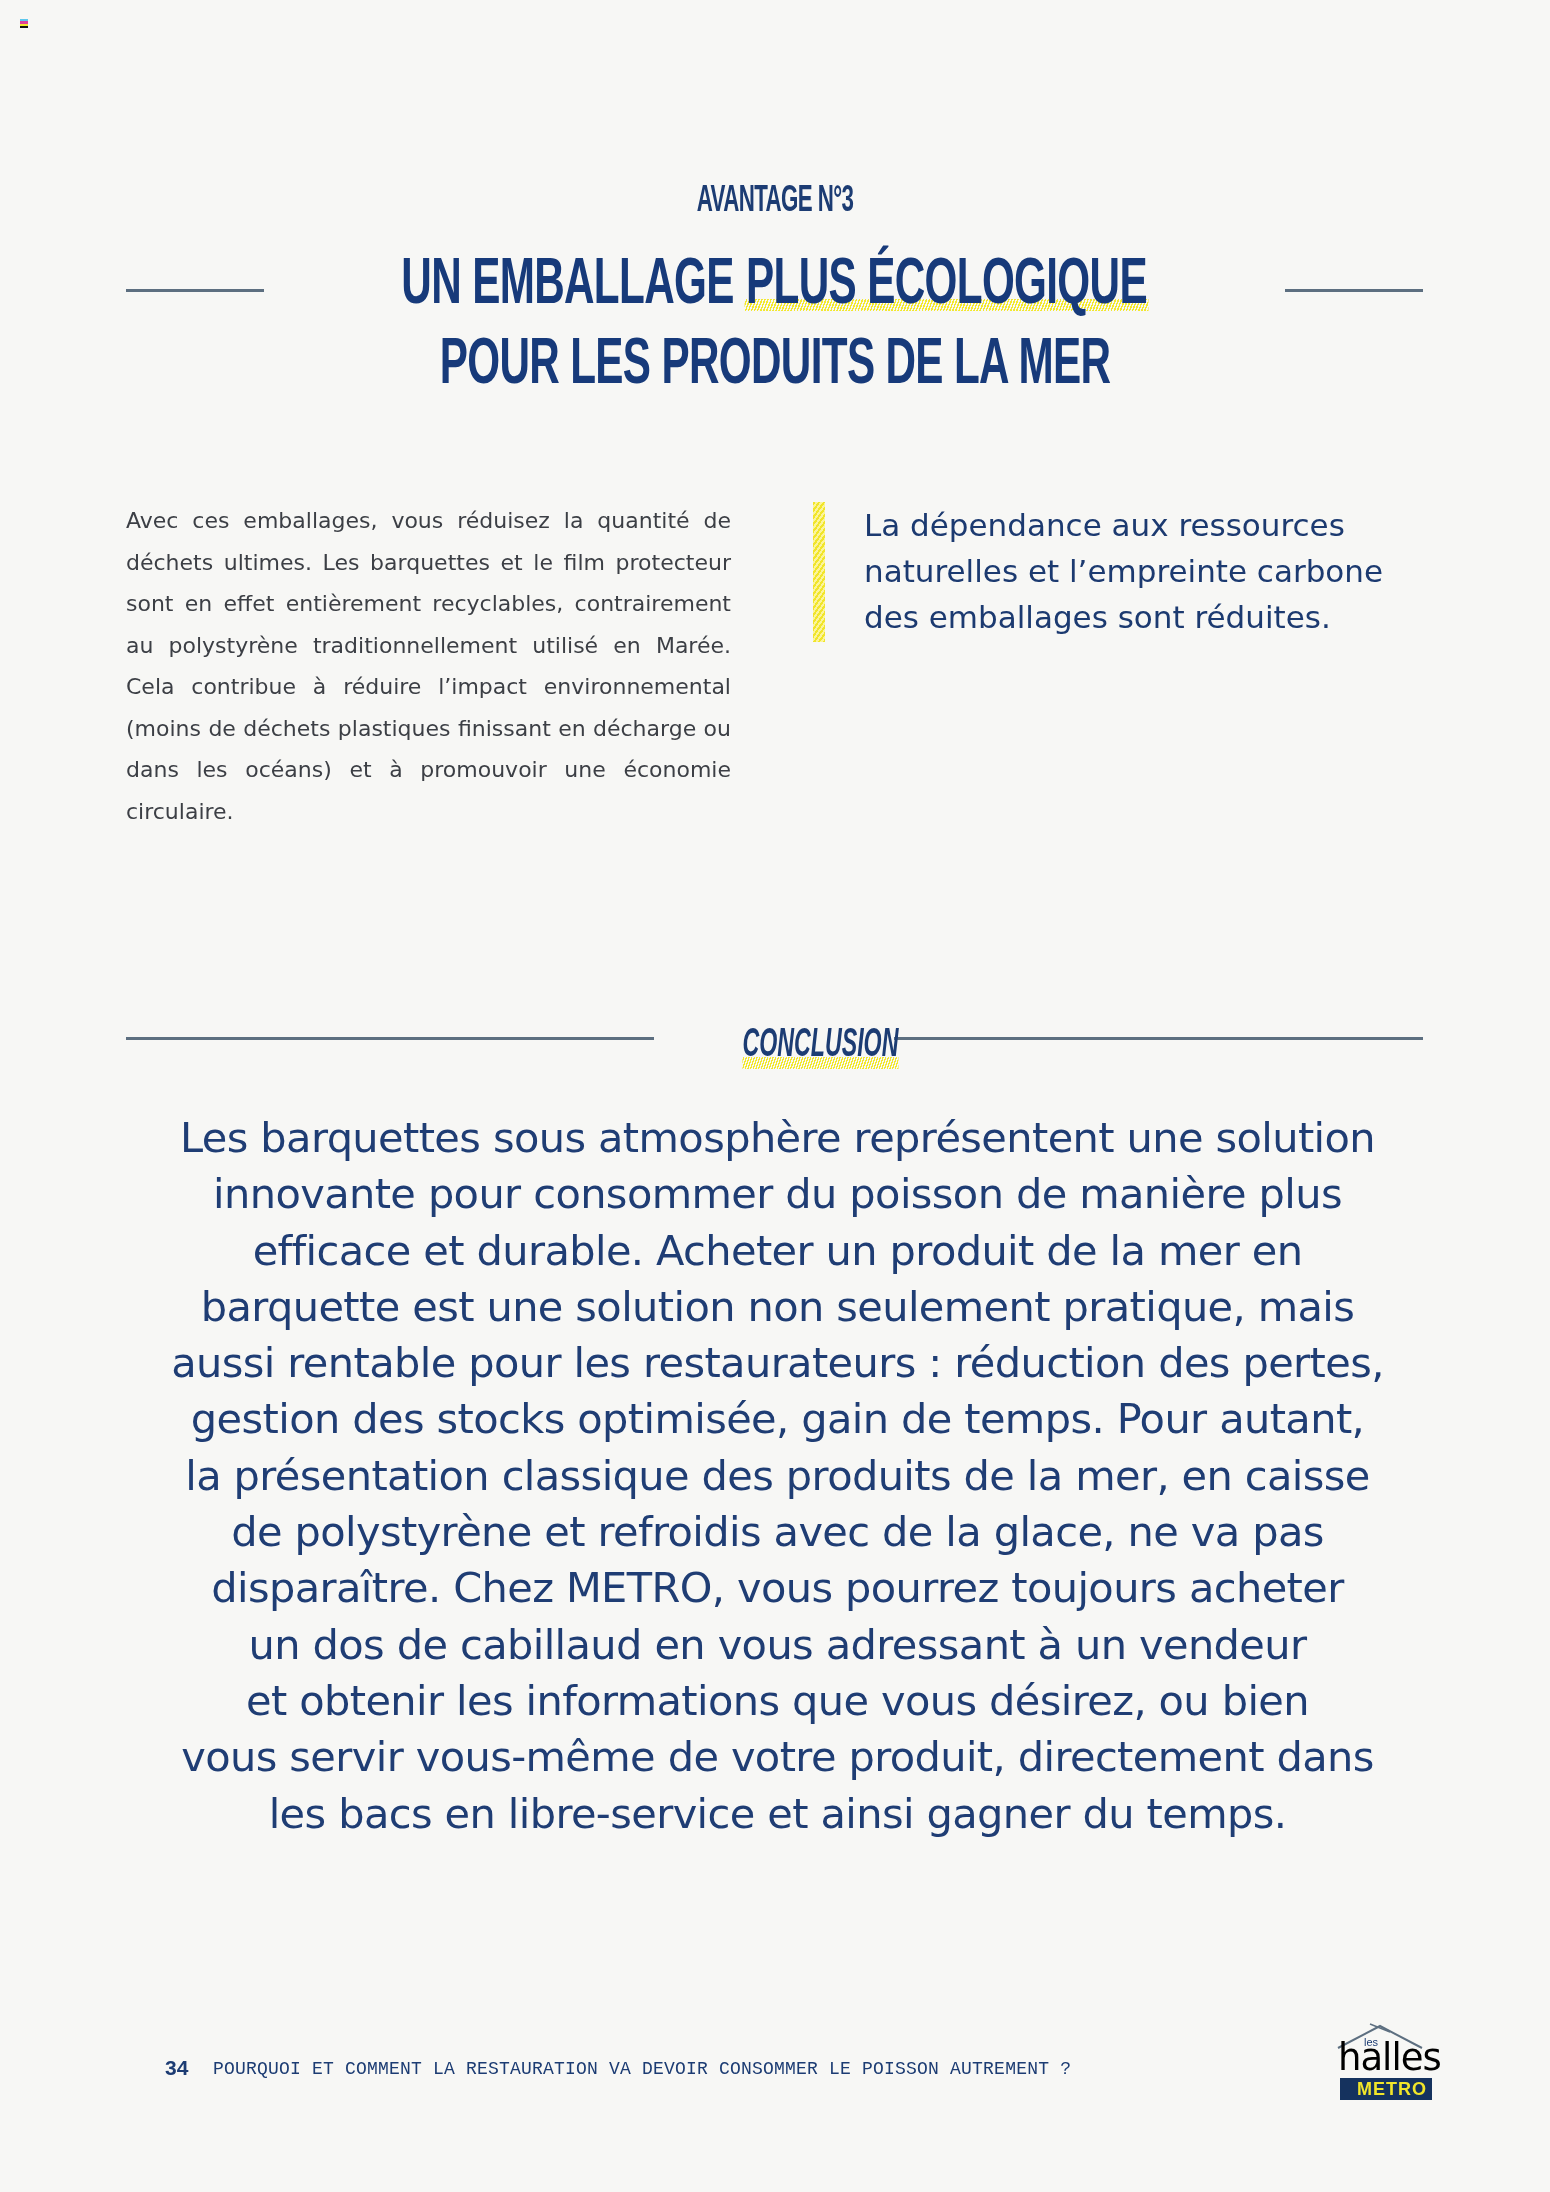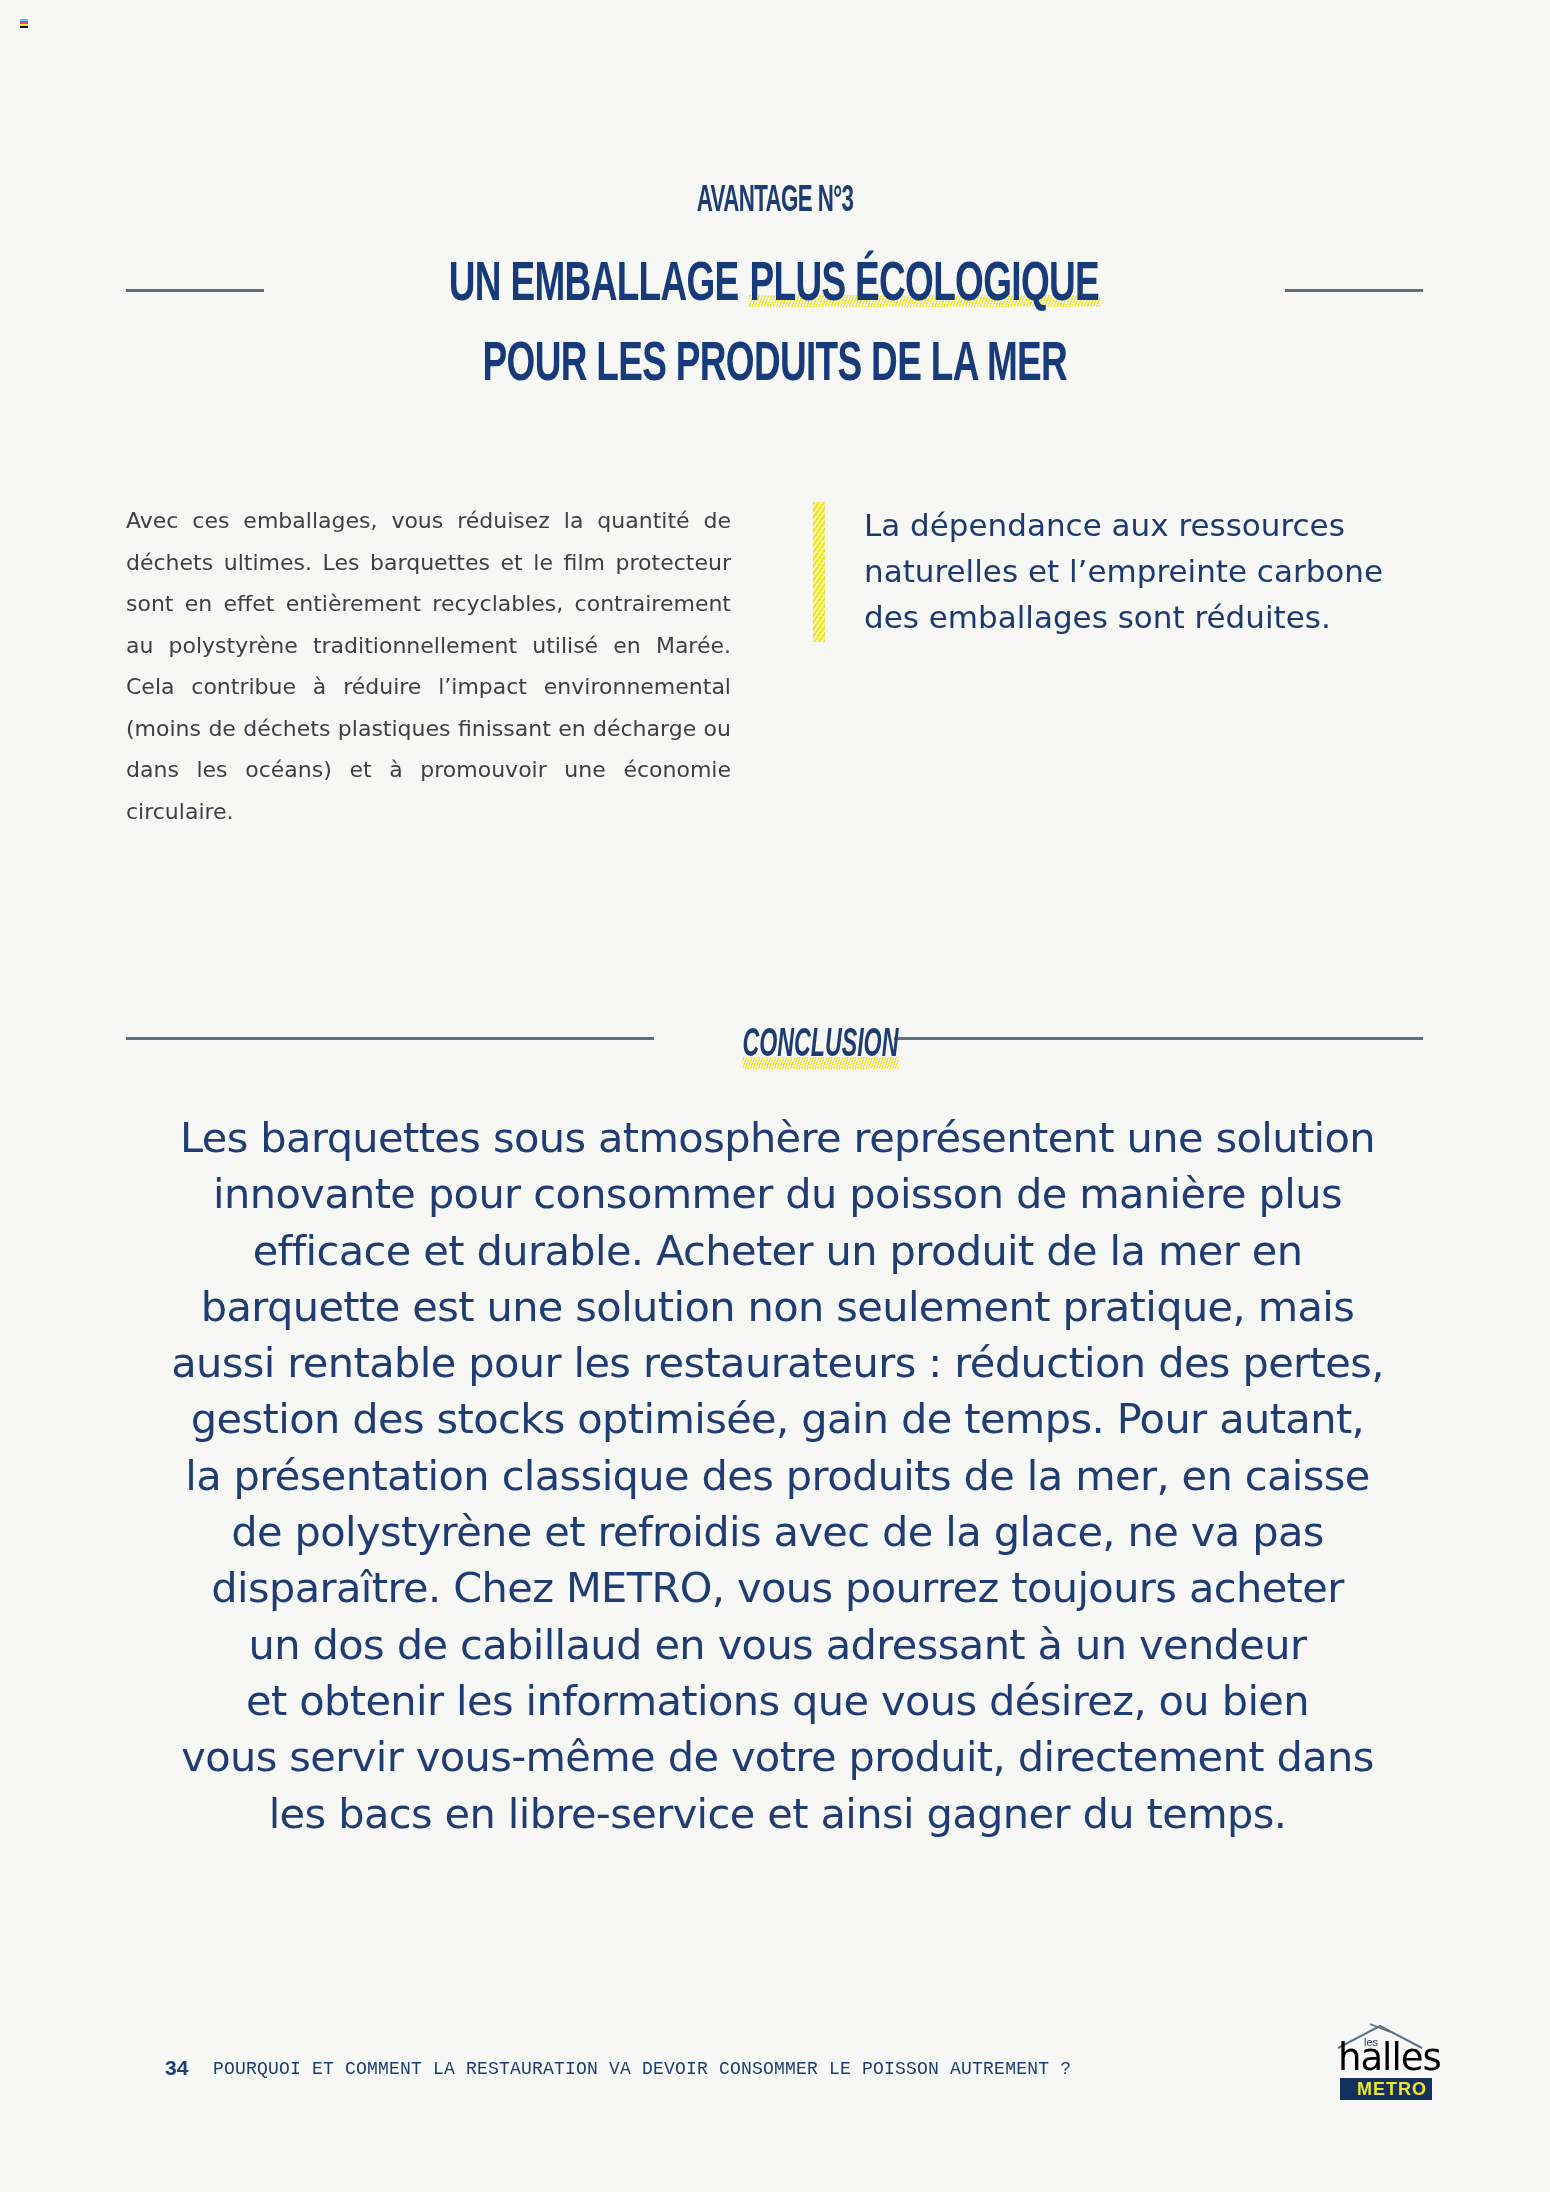--- a/index.html
+++ b/index.html
@@ -28,21 +28,21 @@
       letter-spacing: -1px;
       color: #1c3c73;
       transform: scaleX(0.62);
       transform-origin: center;
     }
     .title-line {
       position: absolute; left: 0; width: 100%;
       text-align: center;
       font-family: "Liberation Sans", sans-serif;
       font-weight: bold;
-      font-size: 56px;
+      font-size: 64px;
       line-height: 90px;
       color: #173a7a;
       letter-spacing: -1px;
     }
     .title-line .inner {
       display: inline-block;
       transform: scaleX(0.66);
       transform-origin: center;
       white-space: nowrap;
     }

